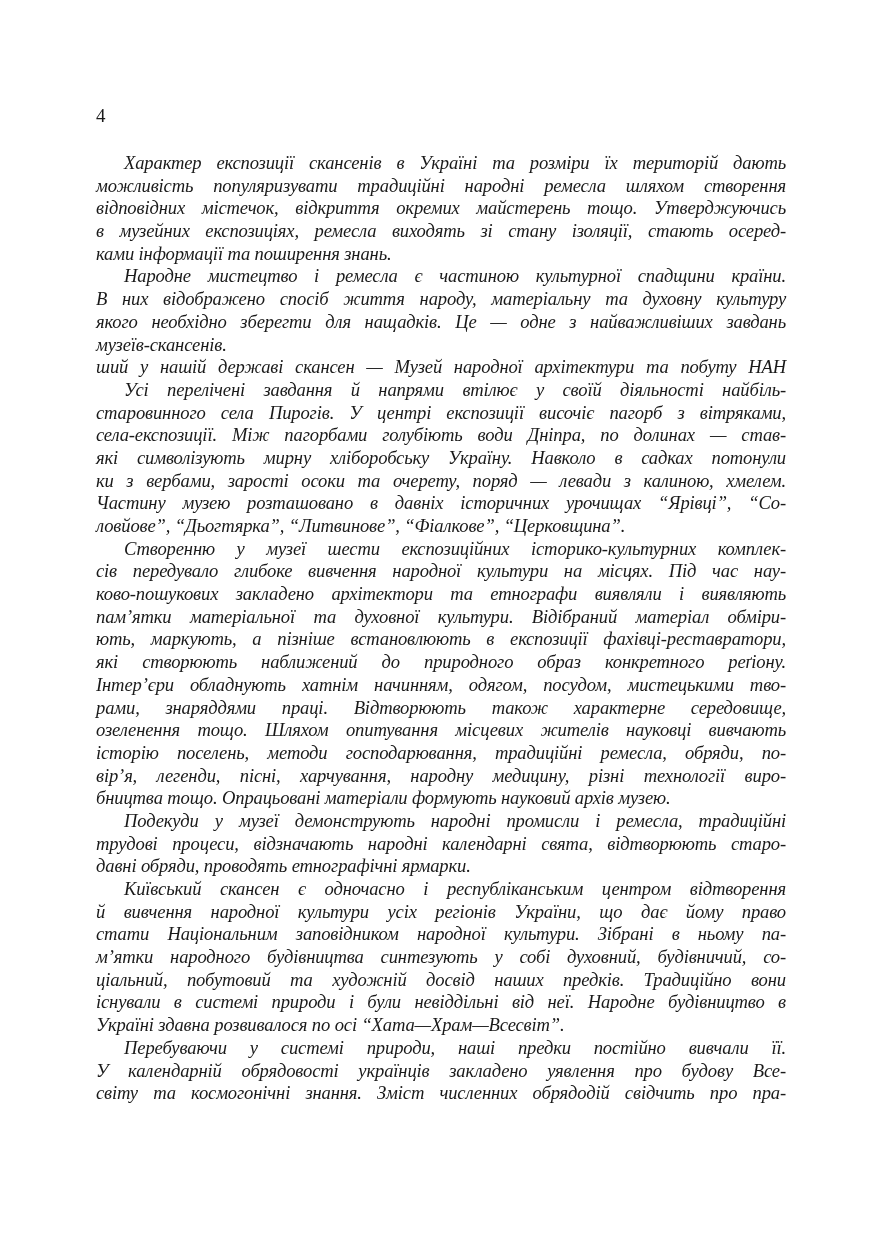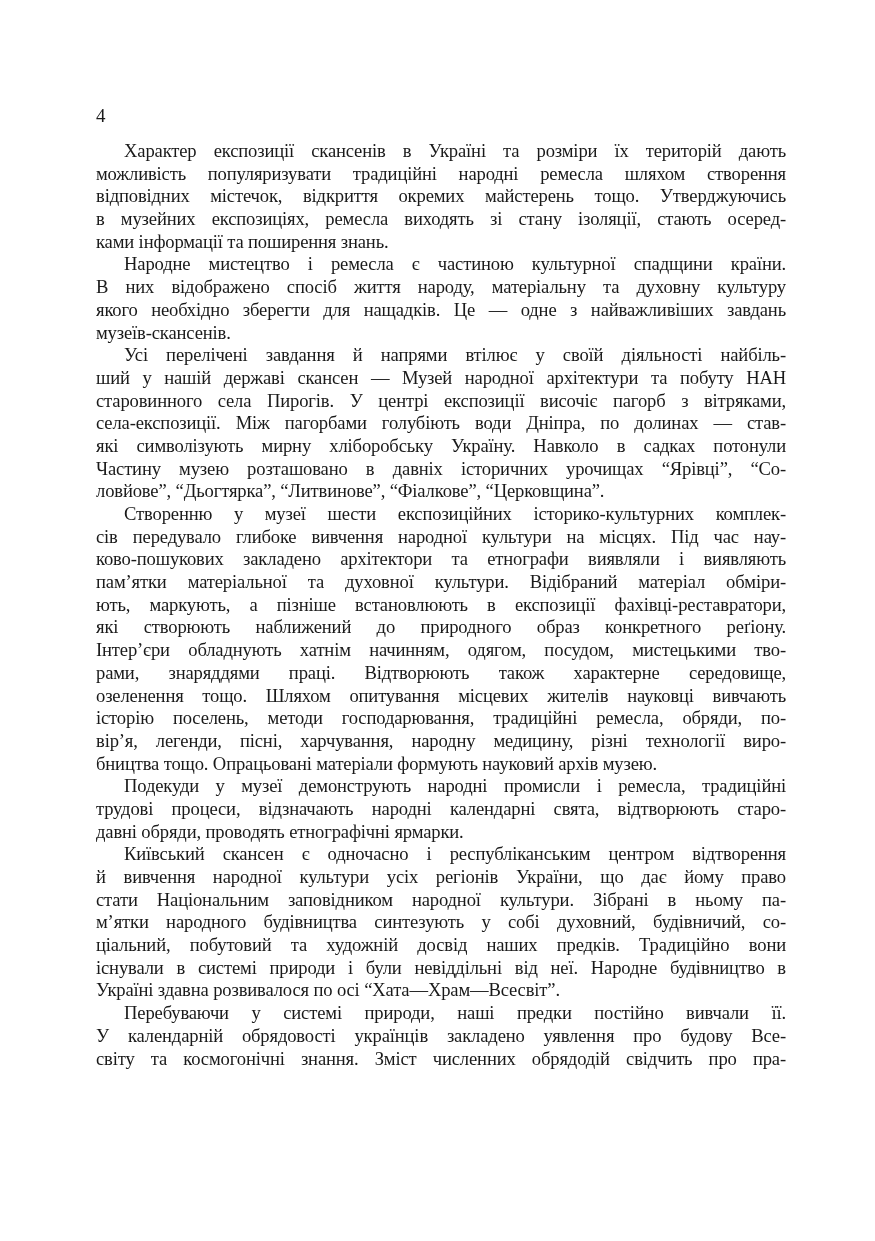--- a/index.html
+++ b/index.html
@@ -18,22 +18,23 @@
     .page-number {
       position: absolute;
       left: 96px;
       top: 104px;
       font-size: 19px;
       line-height: 24px;
     }
     .body-text {
       position: absolute;
       left: 96px;
-      top: 140px;
+      top: 152px;
       width: 690px;
+      font-style: italic;
     }
     .line {
       display: block;
       height: 22.7px;
       line-height: 22.7px;
       font-size: 18.6px;
       white-space: nowrap;
       text-align: justify;
       text-align-last: justify;
       letter-spacing: -0.15px;
@@ -58,25 +59,26 @@
       <span class="line">в музейних експозиціях, ремесла виходять зі стану ізоляції, стають осеред-</span>
       <span class="line last">ками інформації та поширення знань.</span>
     </div>
     <div>
       <span class="line indent">Народне мистецтво і ремесла є частиною культурної спадщини країни.</span>
       <span class="line">В них відображено спосіб життя народу, матеріальну та духовну культуру</span>
       <span class="line">якого необхідно зберегти для нащадків. Це — одне з найважливіших завдань</span>
       <span class="line last">музеїв-скансенів.</span>
     </div>
     <div>
+      <span class="line">ший у нашій державі скансен — Музей народної архітектури та побуту НАН</span>
       <span class="line indent">Усі перелічені завдання й напрями втілює у своїй діяльності найбіль-</span>
-      <span class="line">ший у нашій державі скансен — Музей народної архітектури та побуту НАН</span>
       <span class="line">старовинного села Пирогів. У центрі експозиції височіє пагорб з вітряками,</span>
       <span class="line">села-експозиції. Між пагорбами голубіють води Дніпра, по долинах — став-</span>
       <span class="line">які символізують мирну хліборобську Україну. Навколо в садках потонули</span>
+      <span class="line">ки з вербами, зарості осоки та очерету, поряд — левади з калиною, хмелем.</span>
       <span class="line">Частину музею розташовано в давніх історичних урочищах “Ярівці”, “Со-</span>
       <span class="line last">ловйове”, “Дьогтярка”, “Литвинове”, “Фіалкове”, “Церковщина”.</span>
     </div>
     <div>
       <span class="line indent">Створенню у музеї шести експозиційних історико-культурних комплек-</span>
       <span class="line">сів передувало глибоке вивчення народної культури на місцях. Під час нау-</span>
       <span class="line">ково-пошукових закладено архітектори та етнографи виявляли і виявляють</span>
       <span class="line">пам’ятки матеріальної та духовної культури. Відібраний матеріал обміри-</span>
       <span class="line">ють, маркують, а пізніше встановлюють в експозиції фахівці-реставратори,</span>
       <span class="line">які створюють наближений до природного образ конкретного реґіону.</span>

